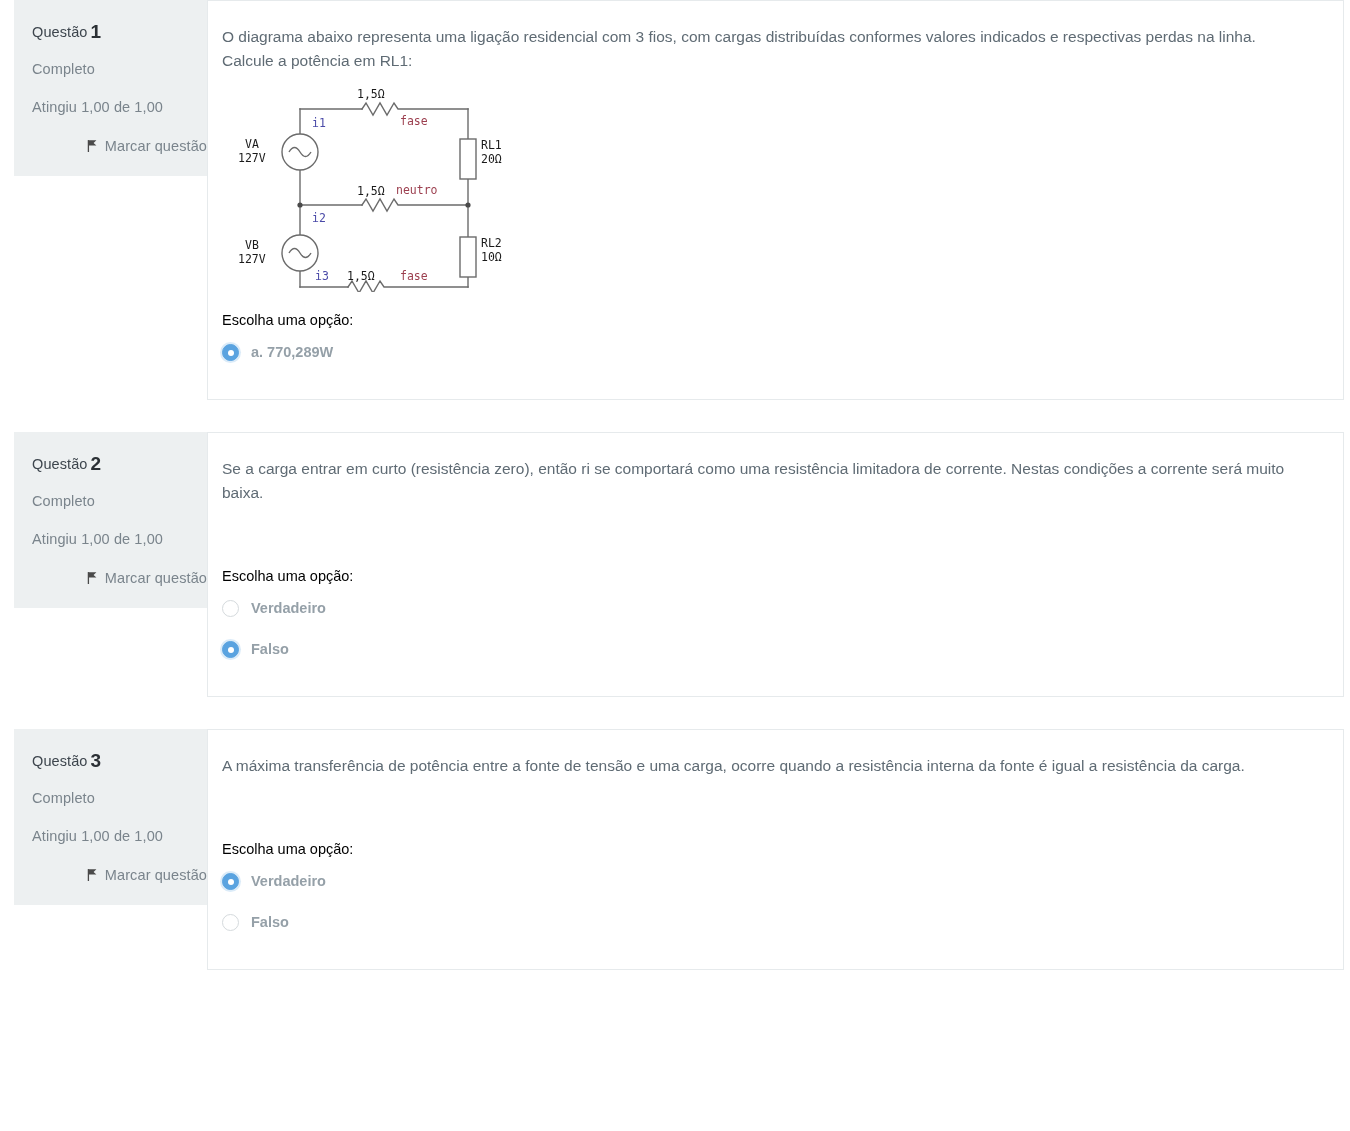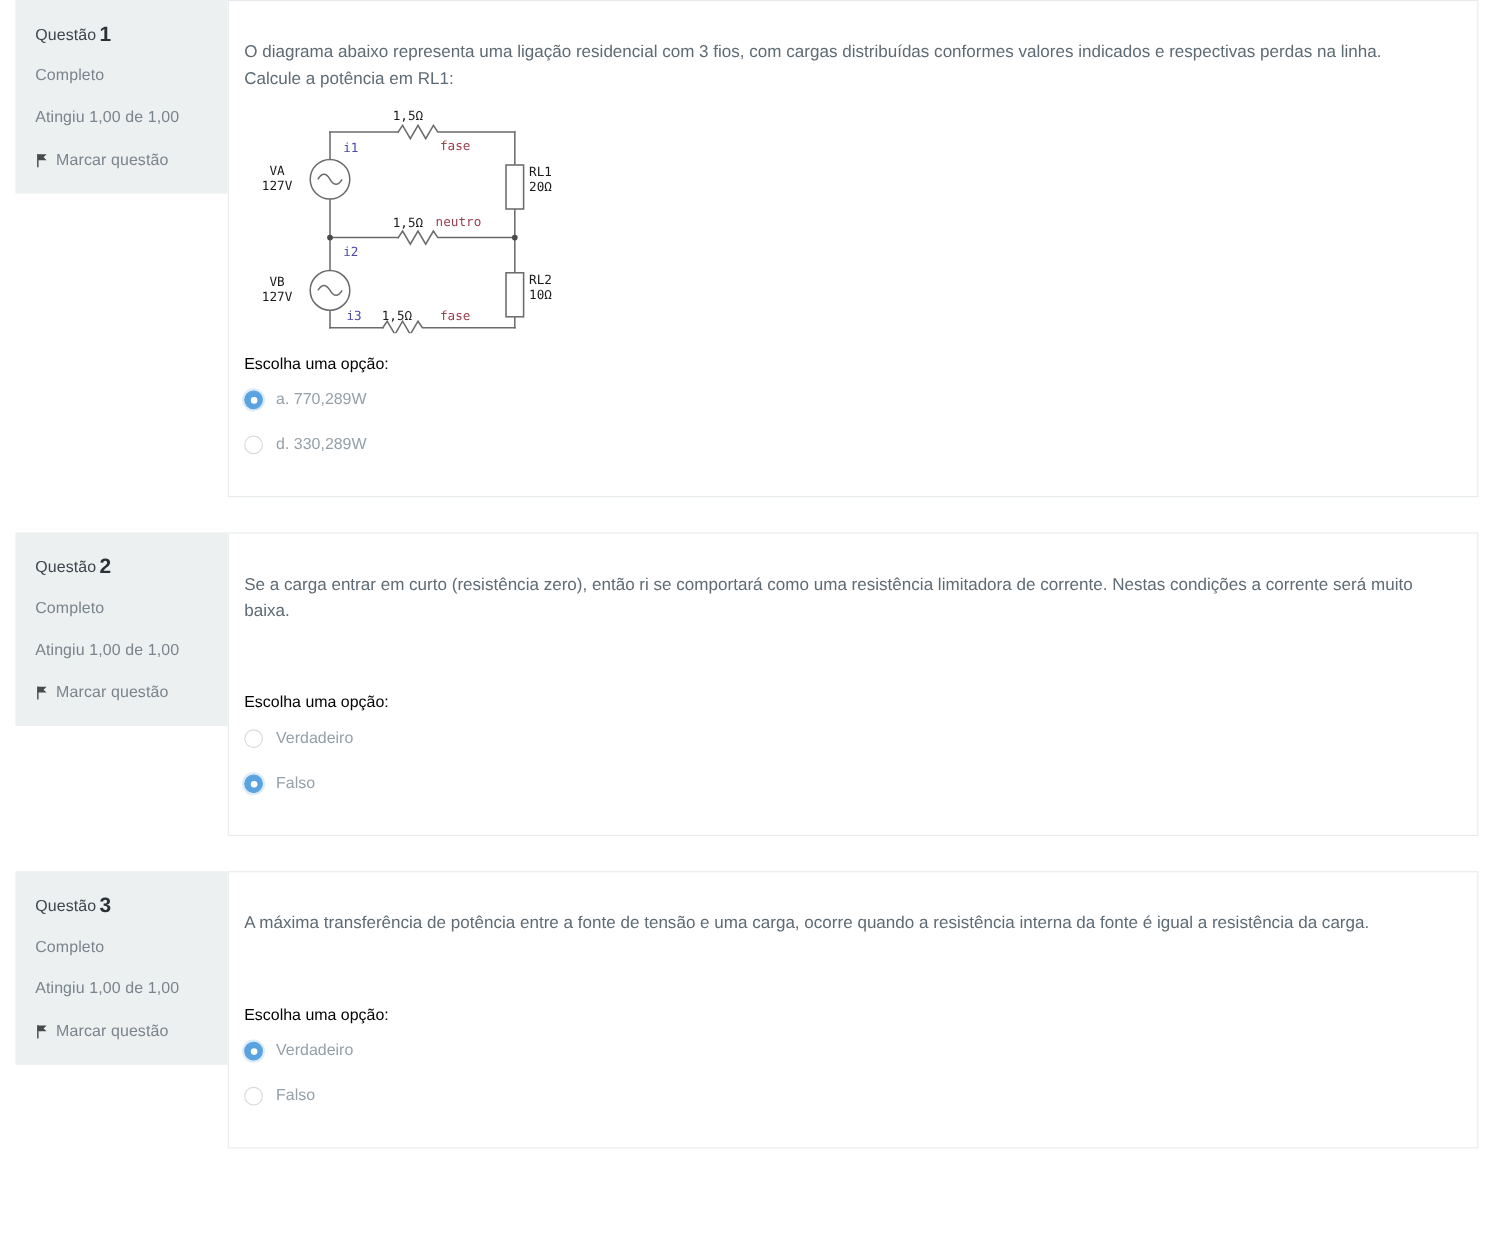--- a/index.html
+++ b/index.html
@@ -59,20 +59,21 @@
     line-height: 1.2;
     letter-spacing: .1px;
   }
   .qinfo-flag {
     font-size: 14.5px;
     color: #7a848c;
     display: flex;
     align-items: center;
     letter-spacing: .1px;
     cursor: pointer;
+    justify-content: flex-end;
   }
   .flag-icon {
     display: inline-block;
     width: 13px;
     height: 14px;
     margin-right: 6px;
     flex: 0 0 13px;
   }
 
   .qcontent {
@@ -82,34 +83,35 @@
     background: #fff;
     padding: 24px 26px 26px 14px;
     box-sizing: border-box;
     min-height: 0;
   }
 
   .qtext {
     font-size: 15.5px;
     line-height: 1.55;
     color: #5f6b74;
-    margin: 11px 0 6px 0;
+    margin: 0 0 6px 0;
     max-width: 1065px;
   }
 
   .answer-label {
     font-size: 14.5px;
     color: #000000;
     margin: 0 0 4px 0;
   }
 
   .options {
     margin: 0;
     padding: 0;
     list-style: none;
+    font-weight: bold;
   }
   .option-row {
     display: flex;
     align-items: center;
     height: 41px;
     cursor: pointer;
   }
   .radio {
     width: 17px;
     height: 17px;
@@ -251,24 +253,20 @@
         </svg>
       </div>
 
       <div class="answer-label">Escolha uma opção:</div>
 
       <ul class="options">
         <li class="option-row">
           <span class="radio checked"></span>
           <span class="option-text">a. 770,289W</span>
         </li>
-        <li class="option-row">
-          <span class="radio"></span>
-          <span class="option-text">d. 330,289W</span>
-        </li>
       </ul>
     </div>
   </section>
 
   <section class="question-block">
 
     <aside class="qinfo">
       <div class="qinfo-no">
         <span>Questão</span><span class="qnum">2</span>
       </div>

